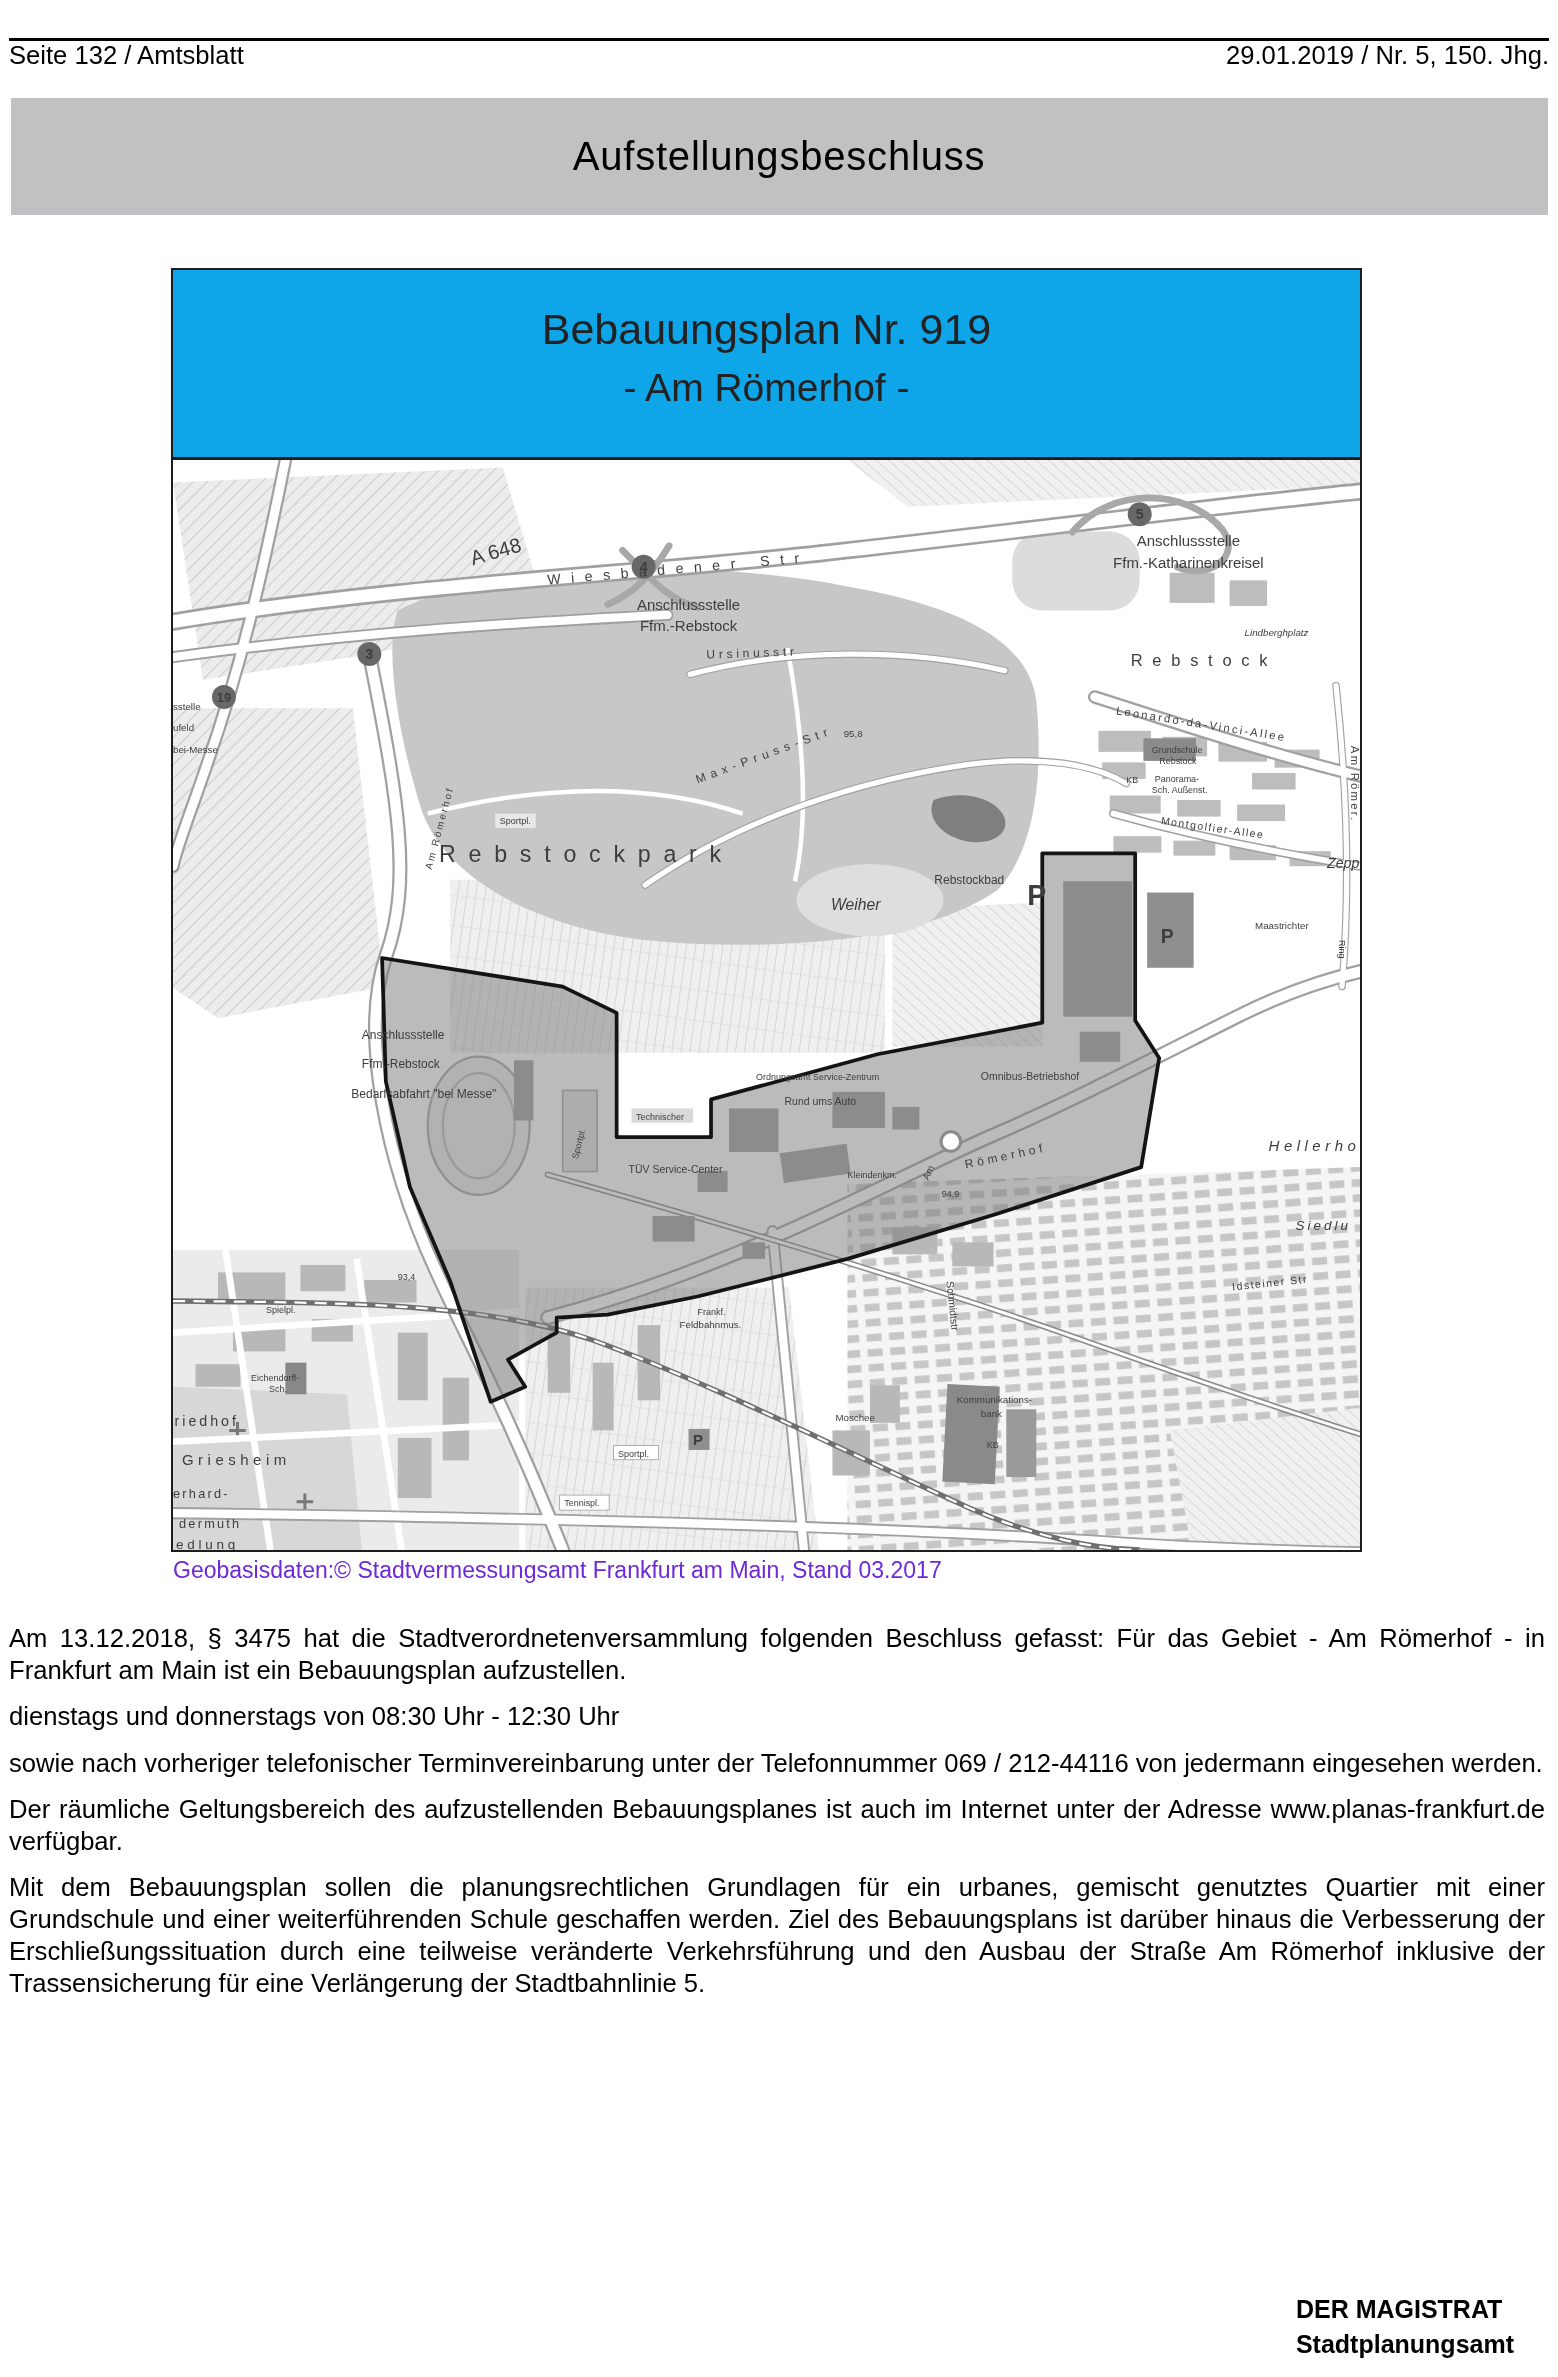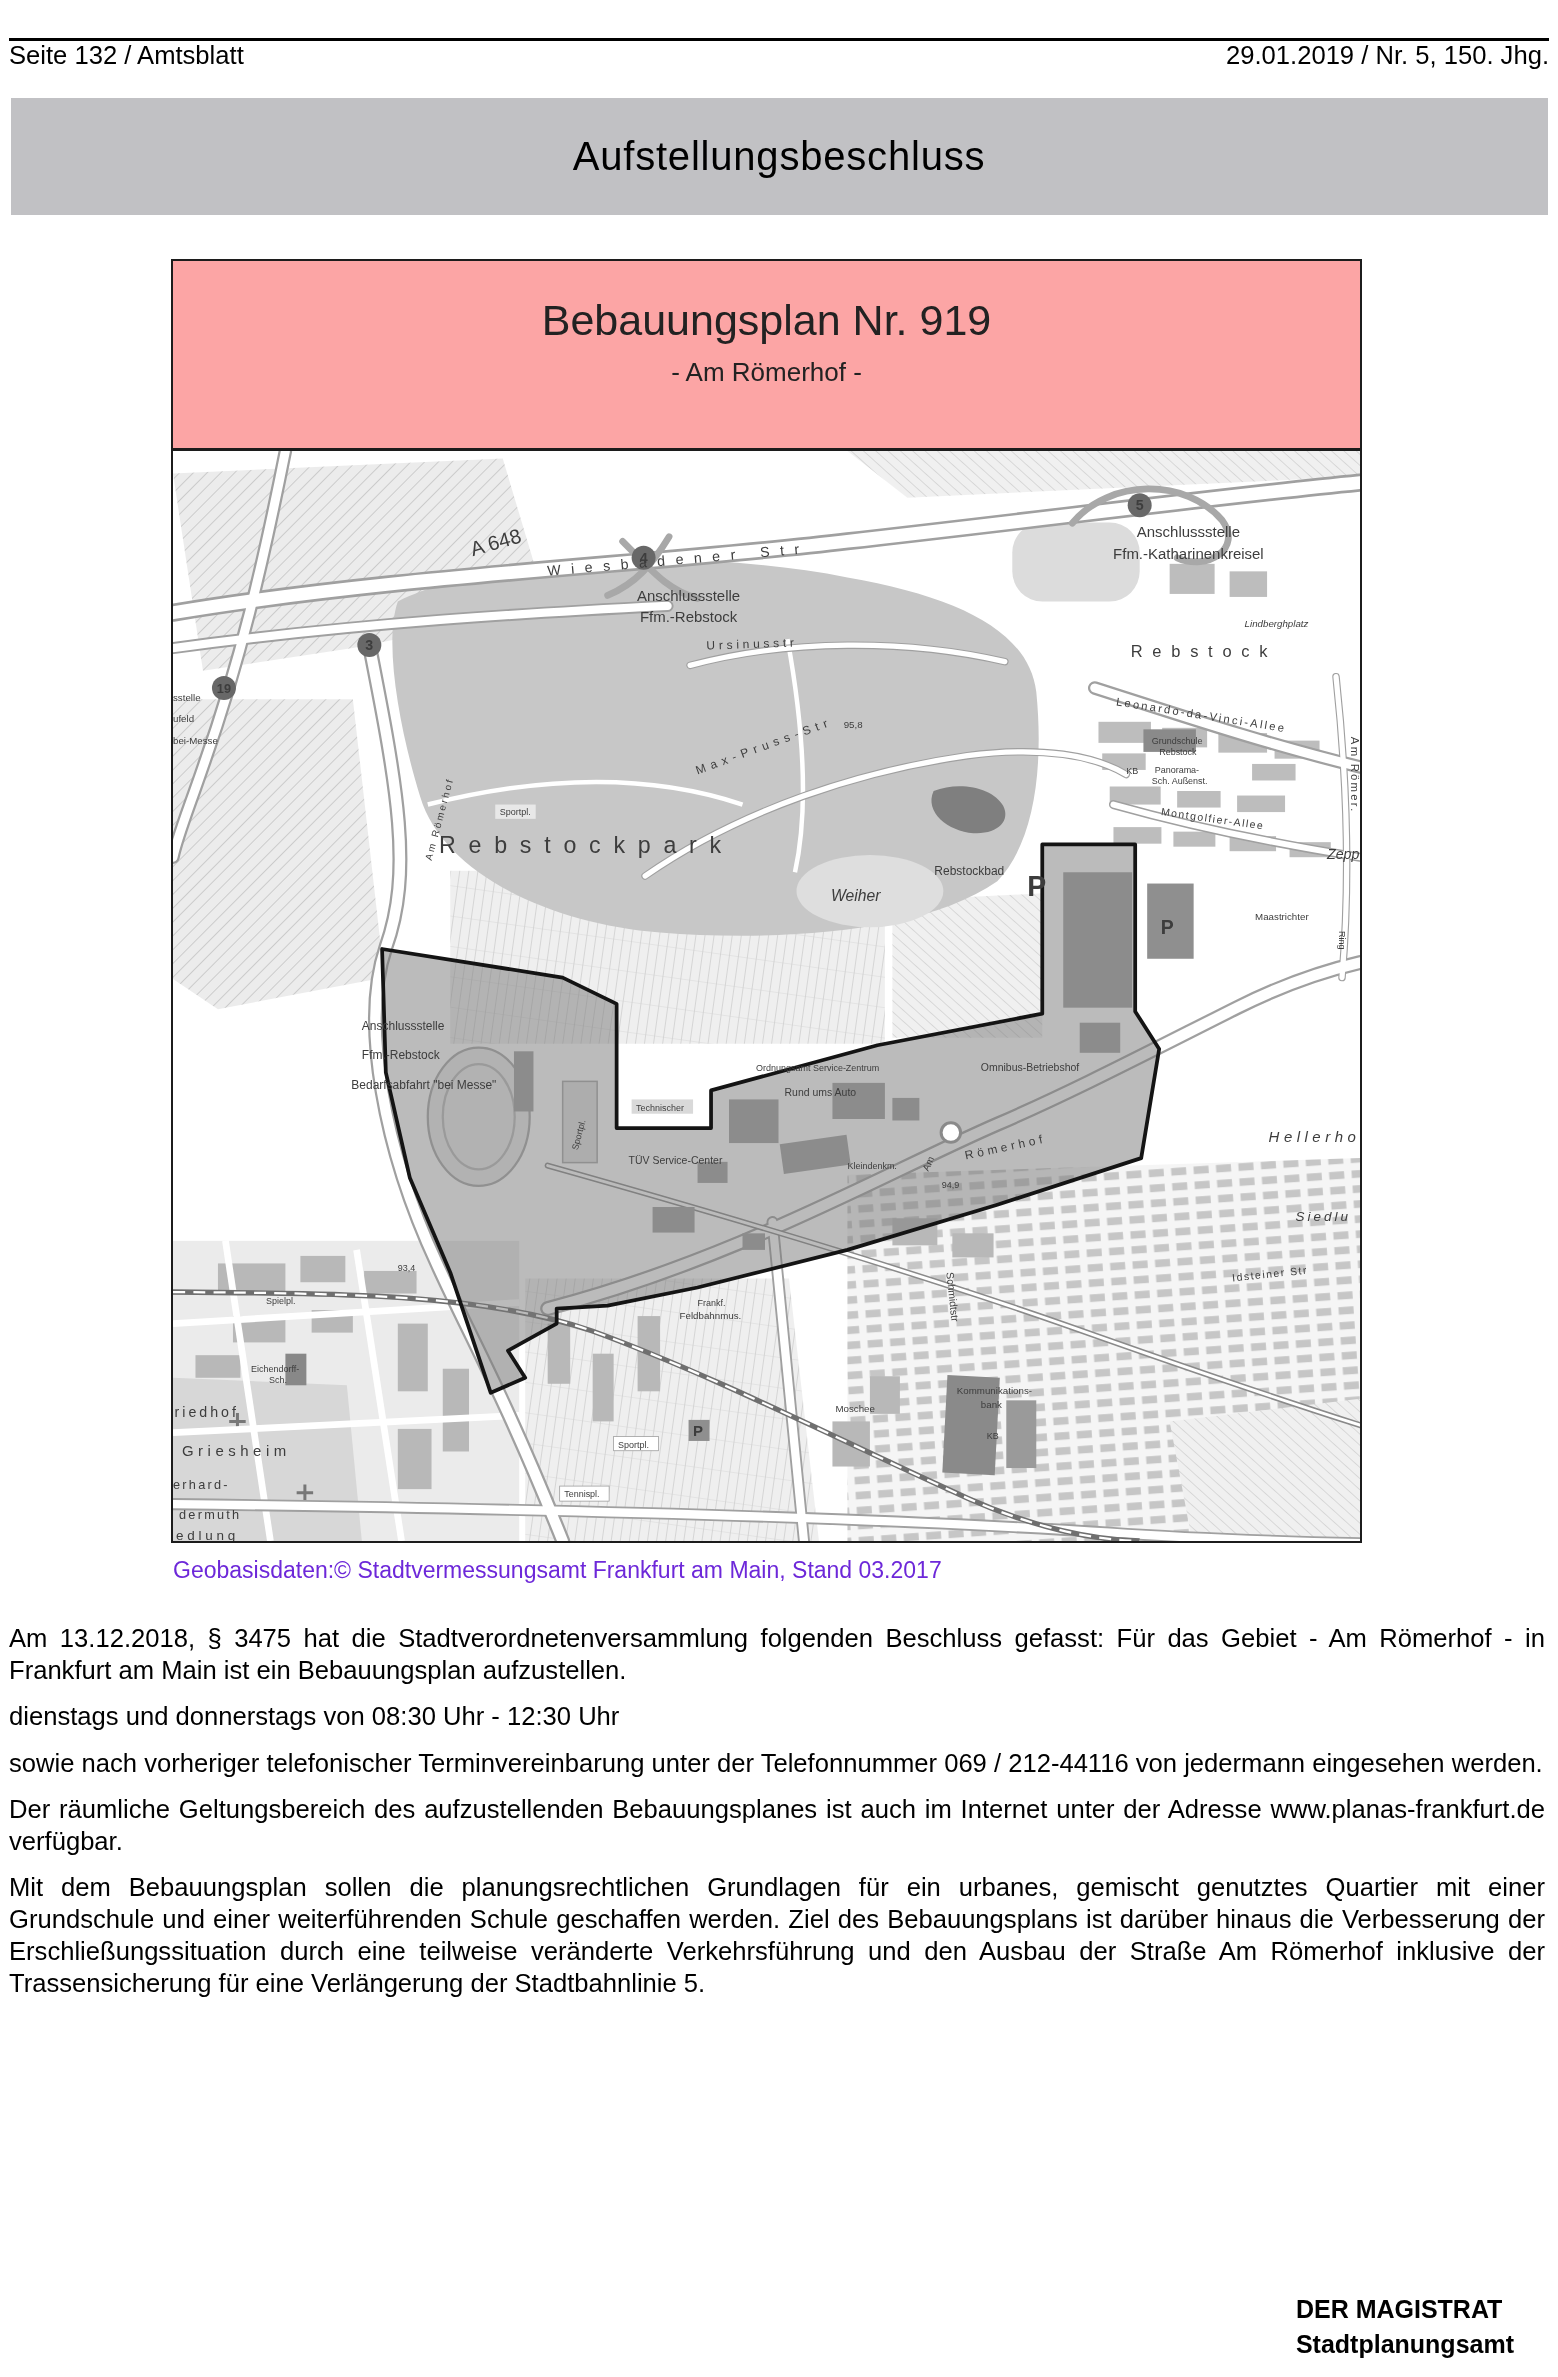--- a/index.html
+++ b/index.html
@@ -4,24 +4,24 @@
 <style>
   html,body{margin:0;padding:0;}
   body{
     width:1558px;height:2377px;position:relative;background:#ffffff;
     font-family:"Liberation Sans", sans-serif;color:#000;overflow:hidden;
   }
   .page-header{position:absolute;top:4.5px;left:9px;right:9px;display:flex;justify-content:space-between;font-size:25.6px;margin-top:36px;}
   .header-rule{position:absolute;top:38px;left:9px;right:9px;height:3px;background:#000;}
   .banner{position:absolute;top:98px;left:10.5px;right:10.5px;height:117px;background:#c1c1c4;display:flex;align-items:center;justify-content:center;}
   .banner-title{font-size:40px;font-weight:normal;letter-spacing:0.8px;}
-  .map-figure{position:absolute;top:259px;left:171px;width:1187px;border:2.3px solid #1c1c1c;background:#fca5a5;}
+  .map-figure{position:absolute;top:268px;left:171px;width:1187px;border:2.3px solid #1c1c1c;background:#0ea5e9;}
   .map-title-box{height:187px;border-bottom:3px solid #1c1c1c;text-align:center;}
   .map-title-1{padding-top:35px;font-size:43px;color:#222;}
-  .map-title-2{padding-top:12px;font-size:26px;color:#222;}
+  .map-title-2{padding-top:12px;font-size:39px;color:#222;}
   svg.map{display:block;width:1187px;height:1090px;}
   svg.map text{font-family:"Liberation Sans", sans-serif;fill:#3d3d3d;}
   .map-caption{position:absolute;top:1557px;left:173px;font-size:23px;color:#6d28d9;}
   .body-copy{position:absolute;top:1622px;left:9px;width:1536px;font-size:25.6px;line-height:32px;}
   .body-copy p{margin:0 0 14.3px 0;text-align:justify;}
   .body-copy p.nojust{text-align:left;}
   .body-heading{font-weight:bold;margin:0 0 14.3px 0;}
   .signature{position:absolute;top:2292px;right:44px;text-align:left;font-weight:bold;font-size:25px;line-height:35px;}
 </style>
 </head>

